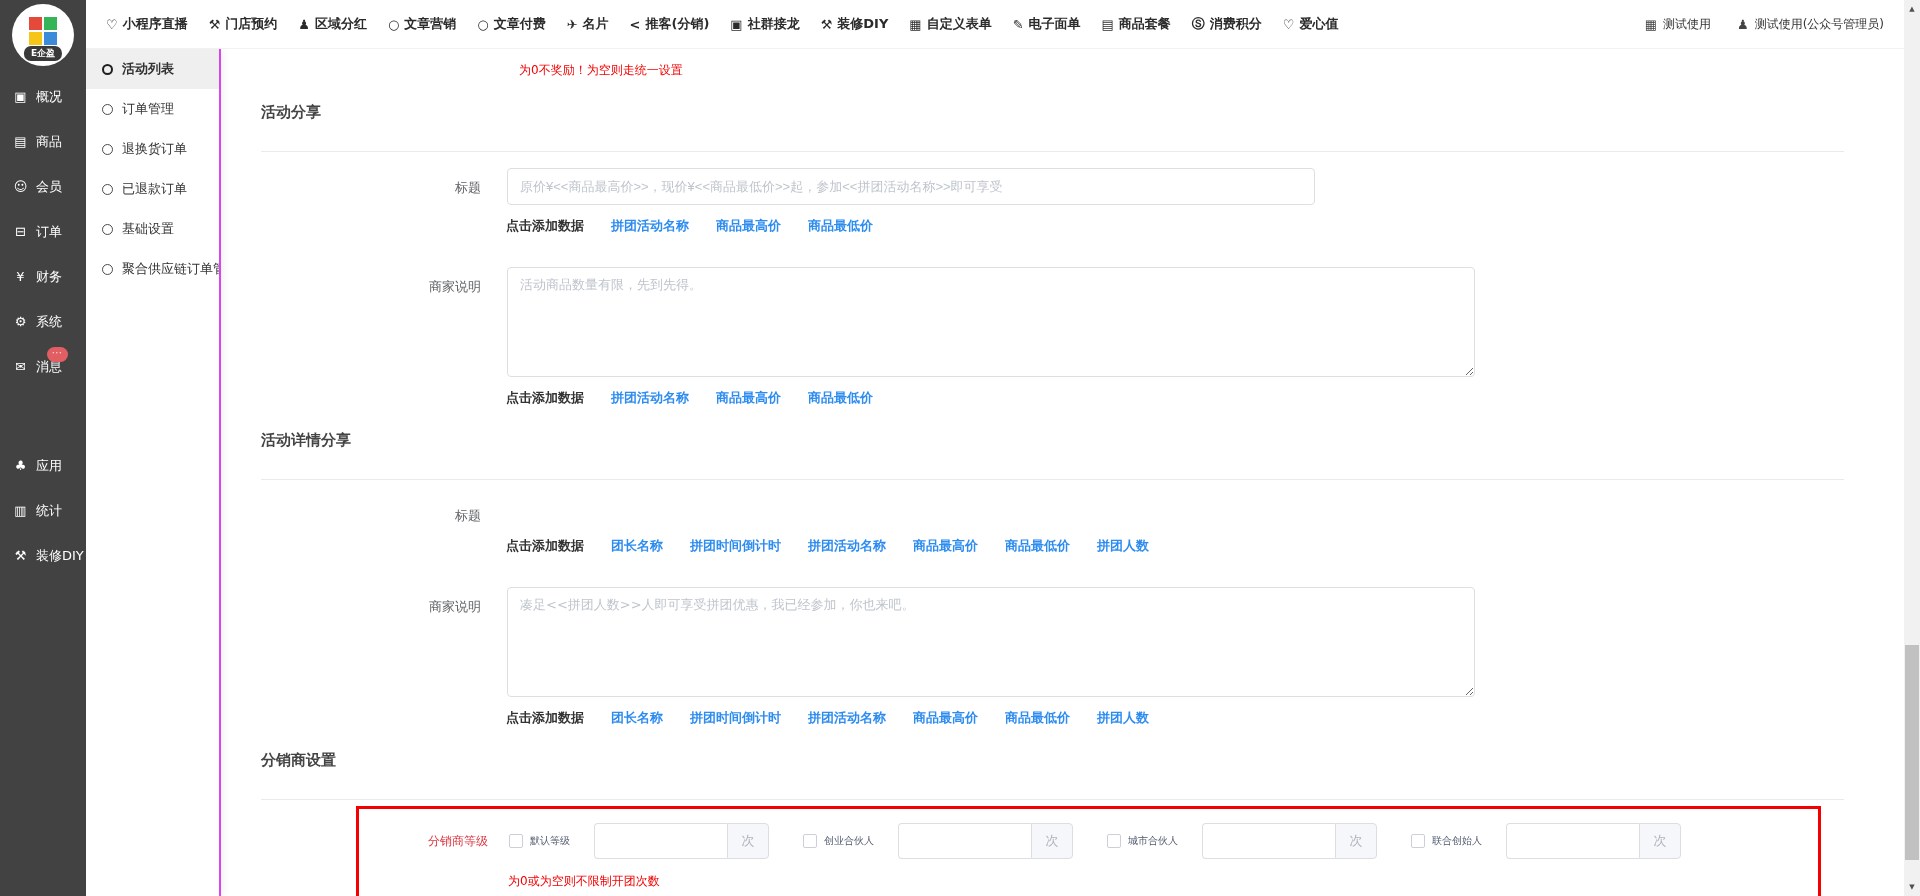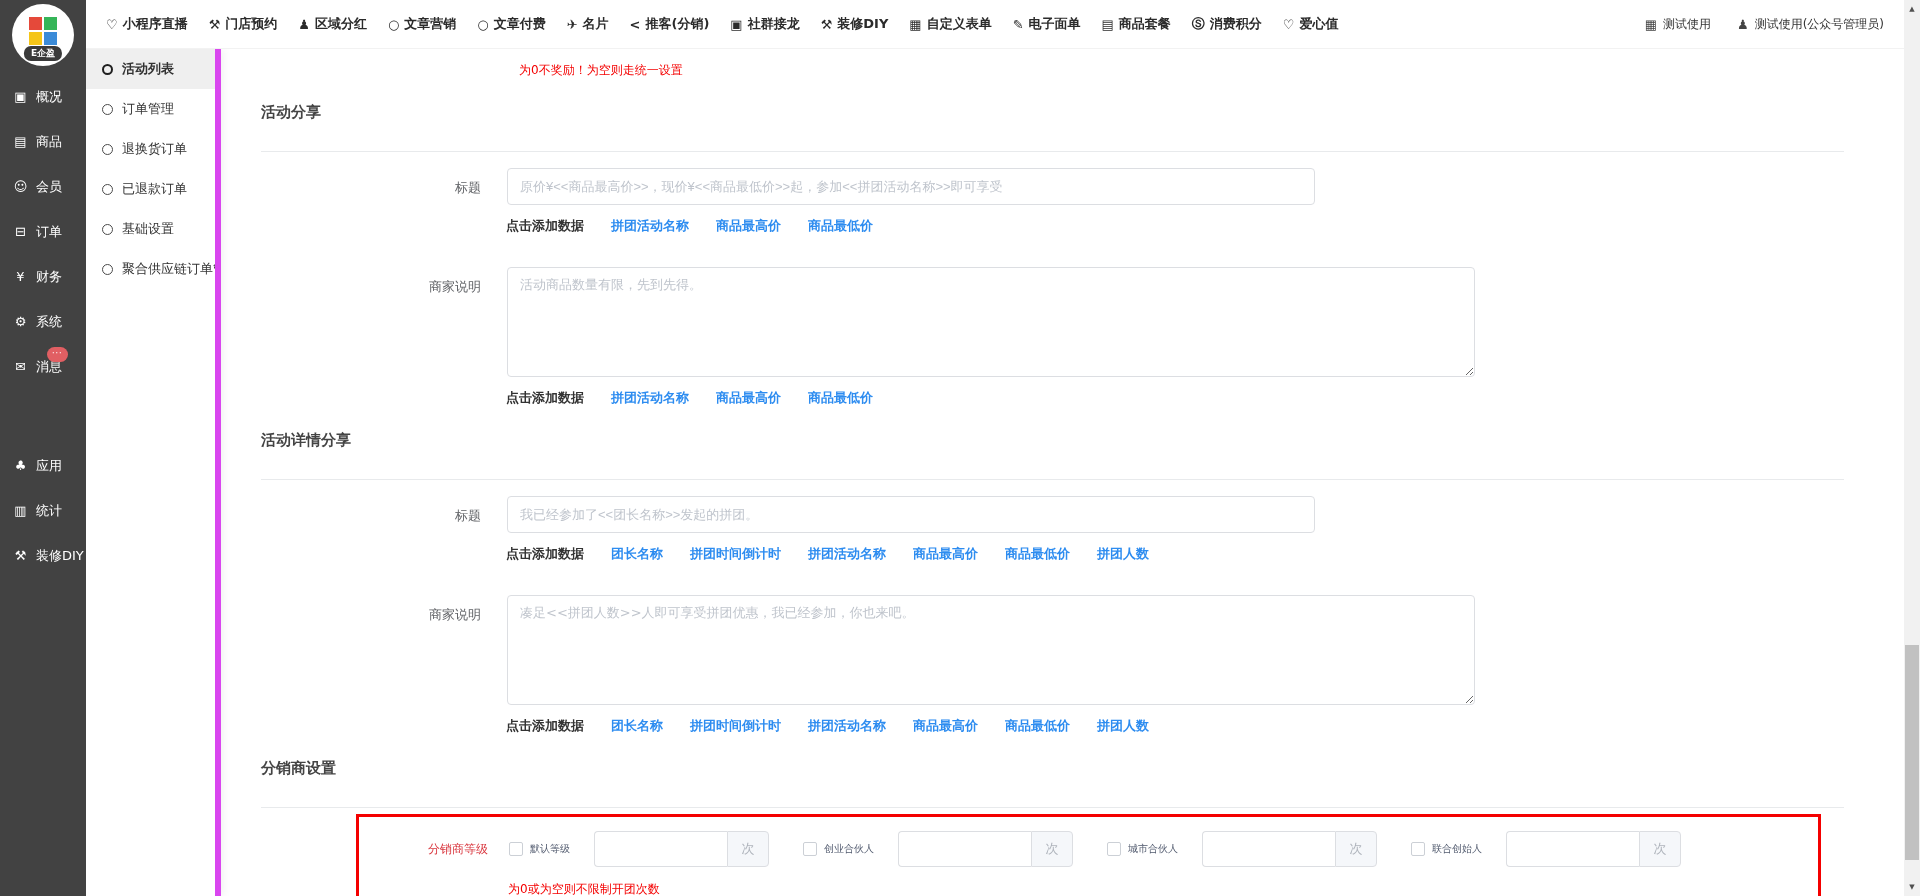--- a/index.html
+++ b/index.html
@@ -29,21 +29,21 @@
             padding-left:20px; border-bottom:1px solid #f2f2f2; z-index:20; }
   .nav-item { display:flex; align-items:center; gap:5px; font-size:13px; font-weight:bold; color:#2b2b2b;
               margin-right:21px; cursor:pointer; white-space:nowrap; }
   .nav-item .glyph { font-size:13px; }
   .topnav-right { margin-left:auto; display:flex; align-items:center; gap:26px; padding-right:20px; }
   .nav-user { font-size:12px; color:#333; display:flex; gap:6px; align-items:center; cursor:pointer; white-space:nowrap; }
   .nav-user .glyph { font-size:13px; color:#444; }
 
   
   .subsidebar { position:absolute; left:86px; top:49px; width:135px; bottom:0; background:#fff;
-                border-right:6px solid #d946ef; box-shadow:3px 0 8px rgba(0,0,0,0.05); z-index:10; }
+                border-right:2px solid #d946ef; box-shadow:3px 0 8px rgba(0,0,0,0.05); z-index:10; }
   .sub-item { height:40px; display:flex; align-items:center; gap:9px; padding-left:16px; font-size:13px; color:#333;
               cursor:pointer; white-space:nowrap; overflow:hidden; }
   .sub-item.active { background:#efefef; font-weight:bold; }
   .sub-circle { width:11px; height:11px; border:1.5px solid #4a4a4a; border-radius:50%; flex:none; }
   .sub-item.active .sub-circle { border-width:2.5px; border-color:#1f1f1f; }
 
   
   .content { position:absolute; left:222px; top:49px; right:16px; bottom:0; background:#fff; overflow:hidden; }
   .content-inner { padding:13px 60px 0 39px; }
   .top-warning { color:#f40000; font-size:12px; margin-left:258px; }
@@ -277,23 +277,20 @@
         <span class="add-data-label">点击添加数据</span>
         <a class="data-link">拼团活动名称</a>
         <a class="data-link">商品最高价</a>
         <a class="data-link">商品最低价</a>
       </div>
 
       <h2 class="section-title">活动详情分享</h2>
 
       <div class="form-row">
         <label class="form-label">标题</label>
-        <div class="form-field">
-          <input class="text-input" type="text" placeholder="我已经参加了&lt;&lt;团长名称&gt;&gt;发起的拼团。" style="">
-        </div>
       </div>
       <div class="add-data-row">
         <span class="add-data-label">点击添加数据</span>
         <a class="data-link">团长名称</a>
         <a class="data-link">拼团时间倒计时</a>
         <a class="data-link">拼团活动名称</a>
         <a class="data-link">商品最高价</a>
         <a class="data-link">商品最低价</a>
         <a class="data-link">拼团人数</a>
       </div>

